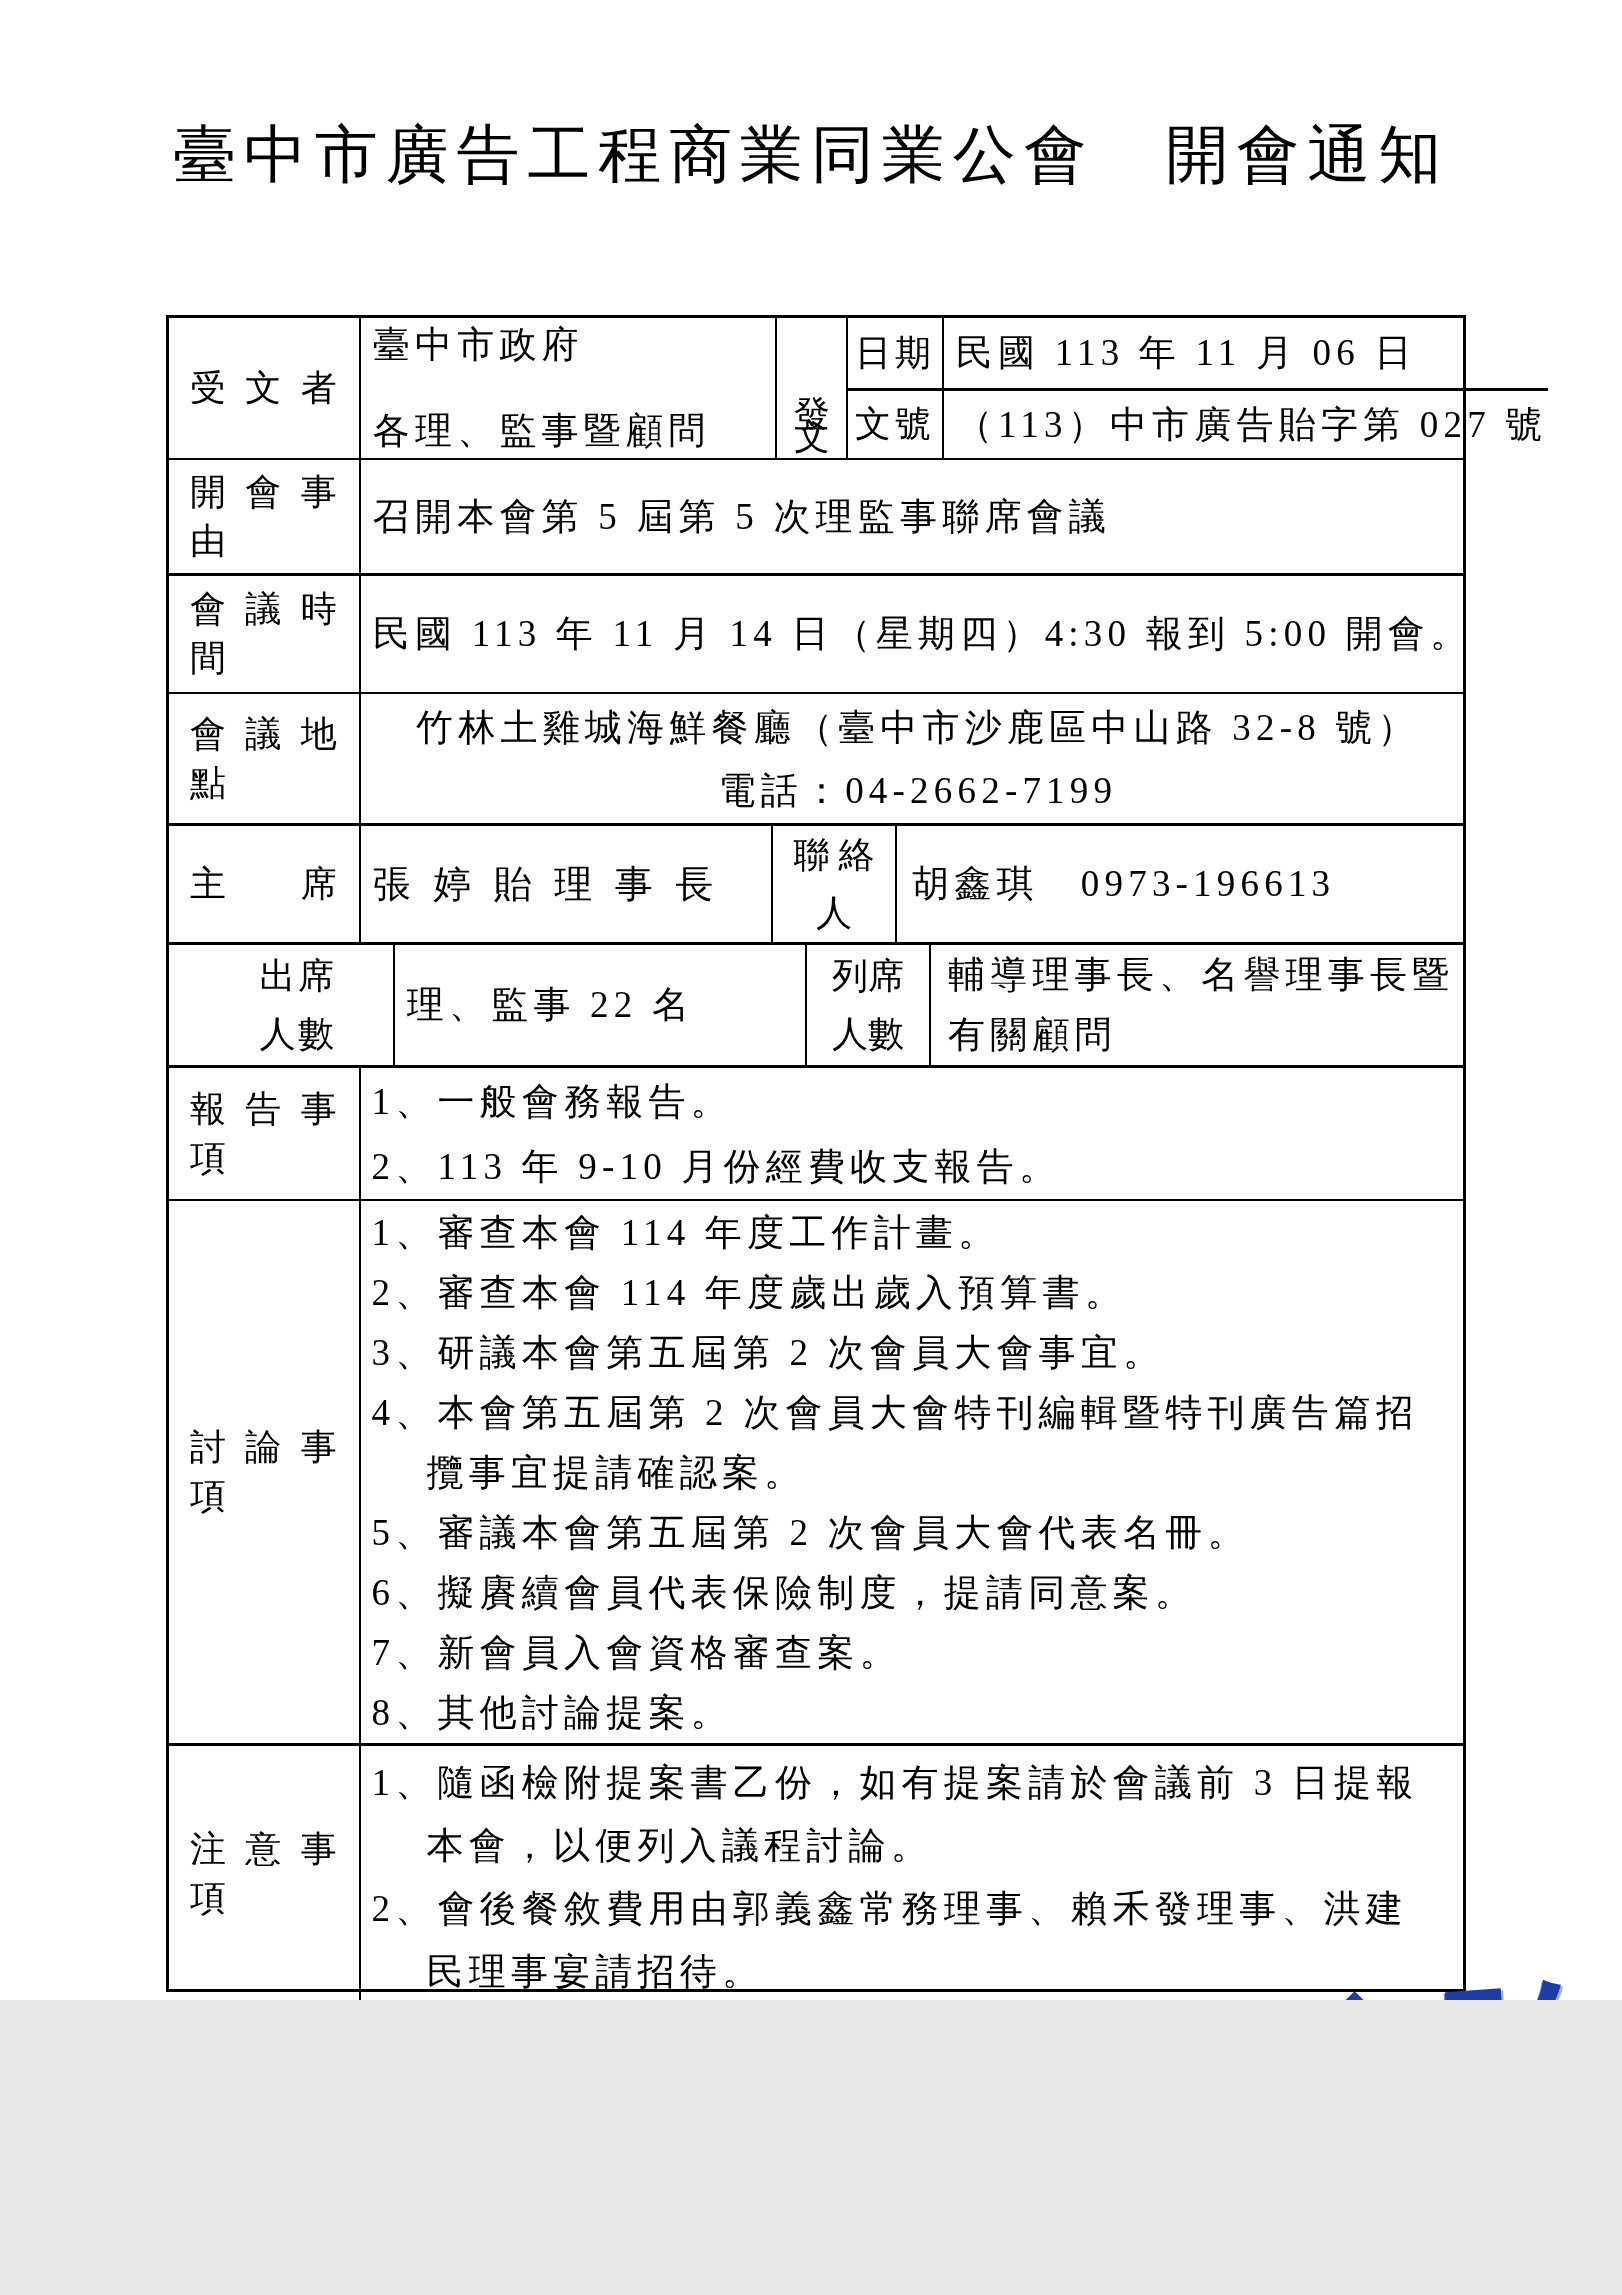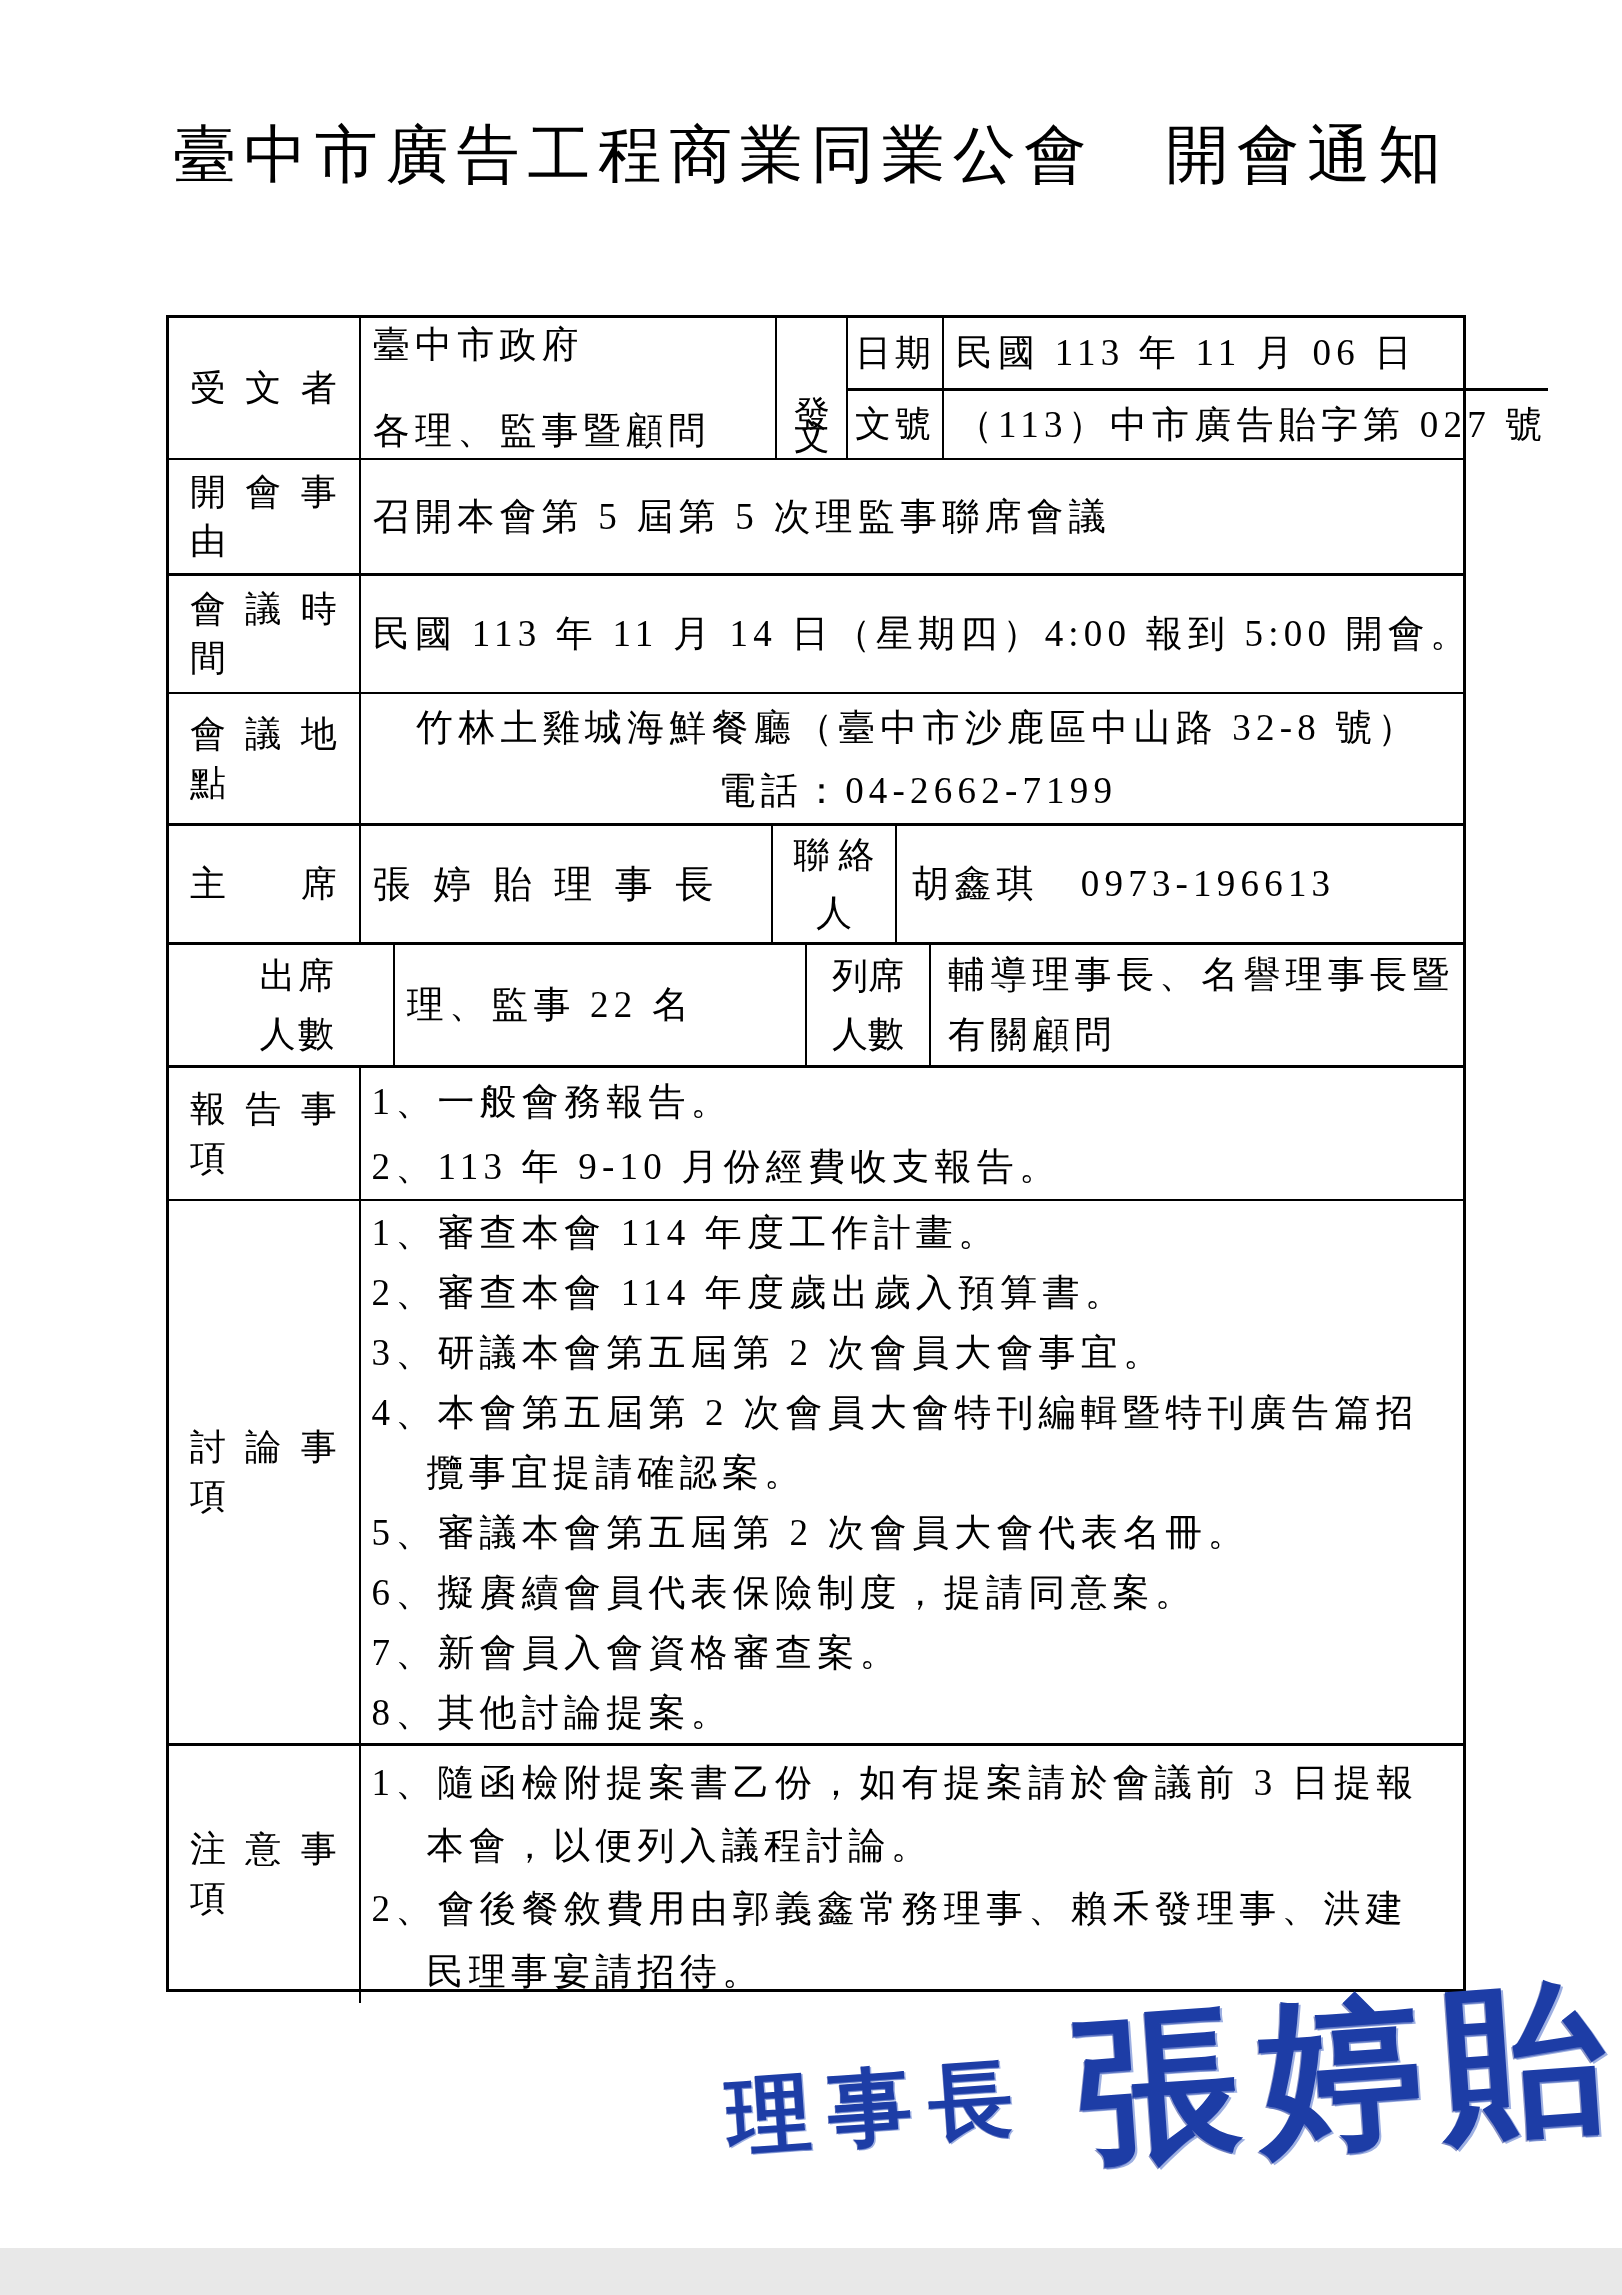--- a/index.html
+++ b/index.html
@@ -1,17 +1,17 @@
 <!DOCTYPE html>
 <html style="font-size:10.5px"><head>
 <meta charset="utf-8">
 <style>
   html,body{margin:0;padding:0;background:#e8e8e8;}
   .page{
-    position:relative;width:1622px;height:2248px;background:#ffffff;
+    position:relative;width:1622px;height:2000px;background:#ffffff;
     font-family:"Liberation Serif","DejaVu Serif",serif;color:#000;
     overflow:hidden;
   }
   .title{
     position:absolute;top:119px;left:0;width:100%;
     text-align:center;font-size:63px;line-height:73px;
     letter-spacing:7.9px;white-space:pre;font-weight:500;
   }
   .contact{
     position:absolute;left:832px;top:216px;
@@ -114,21 +114,21 @@
       <div class="cell val" style="flex:1;">
         <div class="line">召開本會第 5 屆第 5 次理監事聯席會議</div>
       </div>
     </div>
 
     <div class="row" style="flex:0 0 118px;">
       <div class="cell col-label vline">
         <span class="lab">會議時間</span>
       </div>
       <div class="cell val" style="flex:1;">
-        <div class="line">民國 113 年 11 月 14 日（星期四）4:00 報到 5:00 開會。</div>
+        <div class="line">民國 113 年 11 月 14 日（星期四）4:30 報到 5:00 開會。</div>
       </div>
     </div>
 
     <div class="row thick" style="flex:0 0 132px;">
       <div class="cell col-label vline">
         <span class="lab">會議地點</span>
       </div>
       <div class="cell val lh96" style="flex:1;align-items:center;">
         <div class="line">竹林土雞城海鮮餐廳（臺中市沙鹿區中山路 32-8 號）</div>
         <div class="line">電話：04-2662-7199</div>

